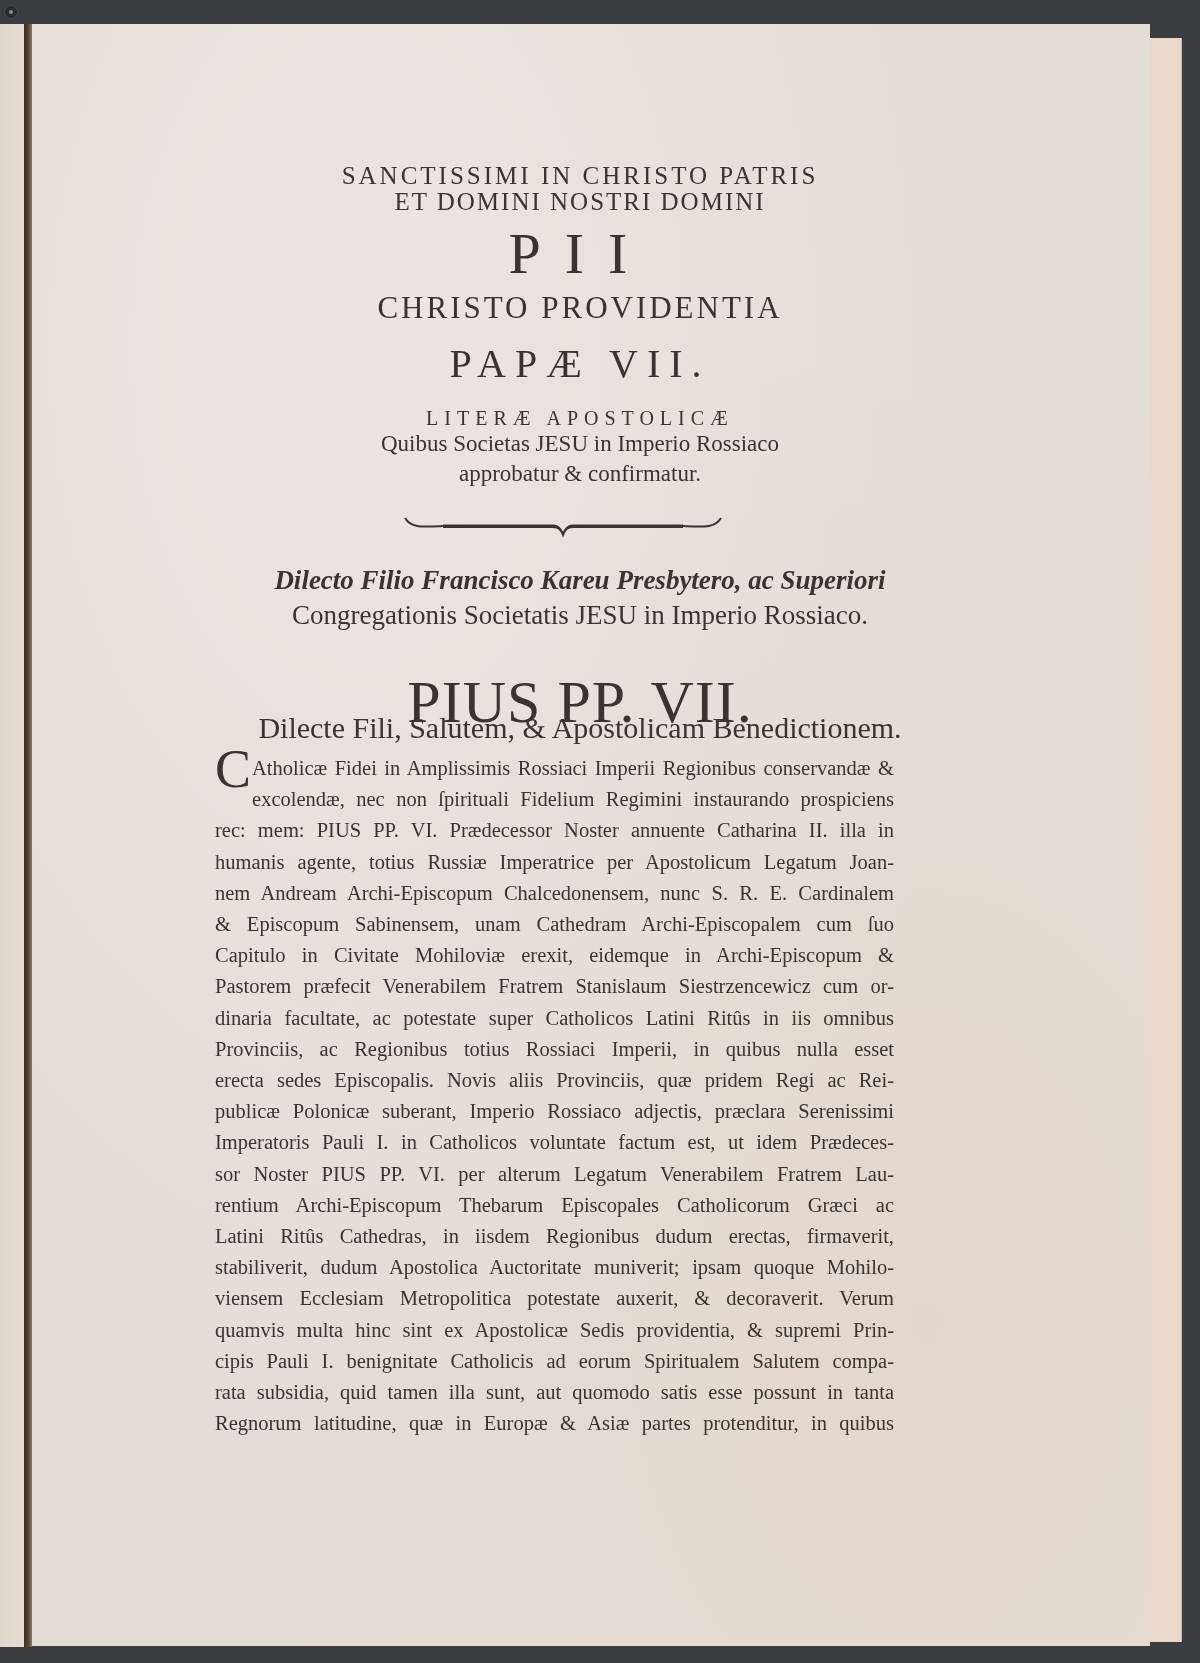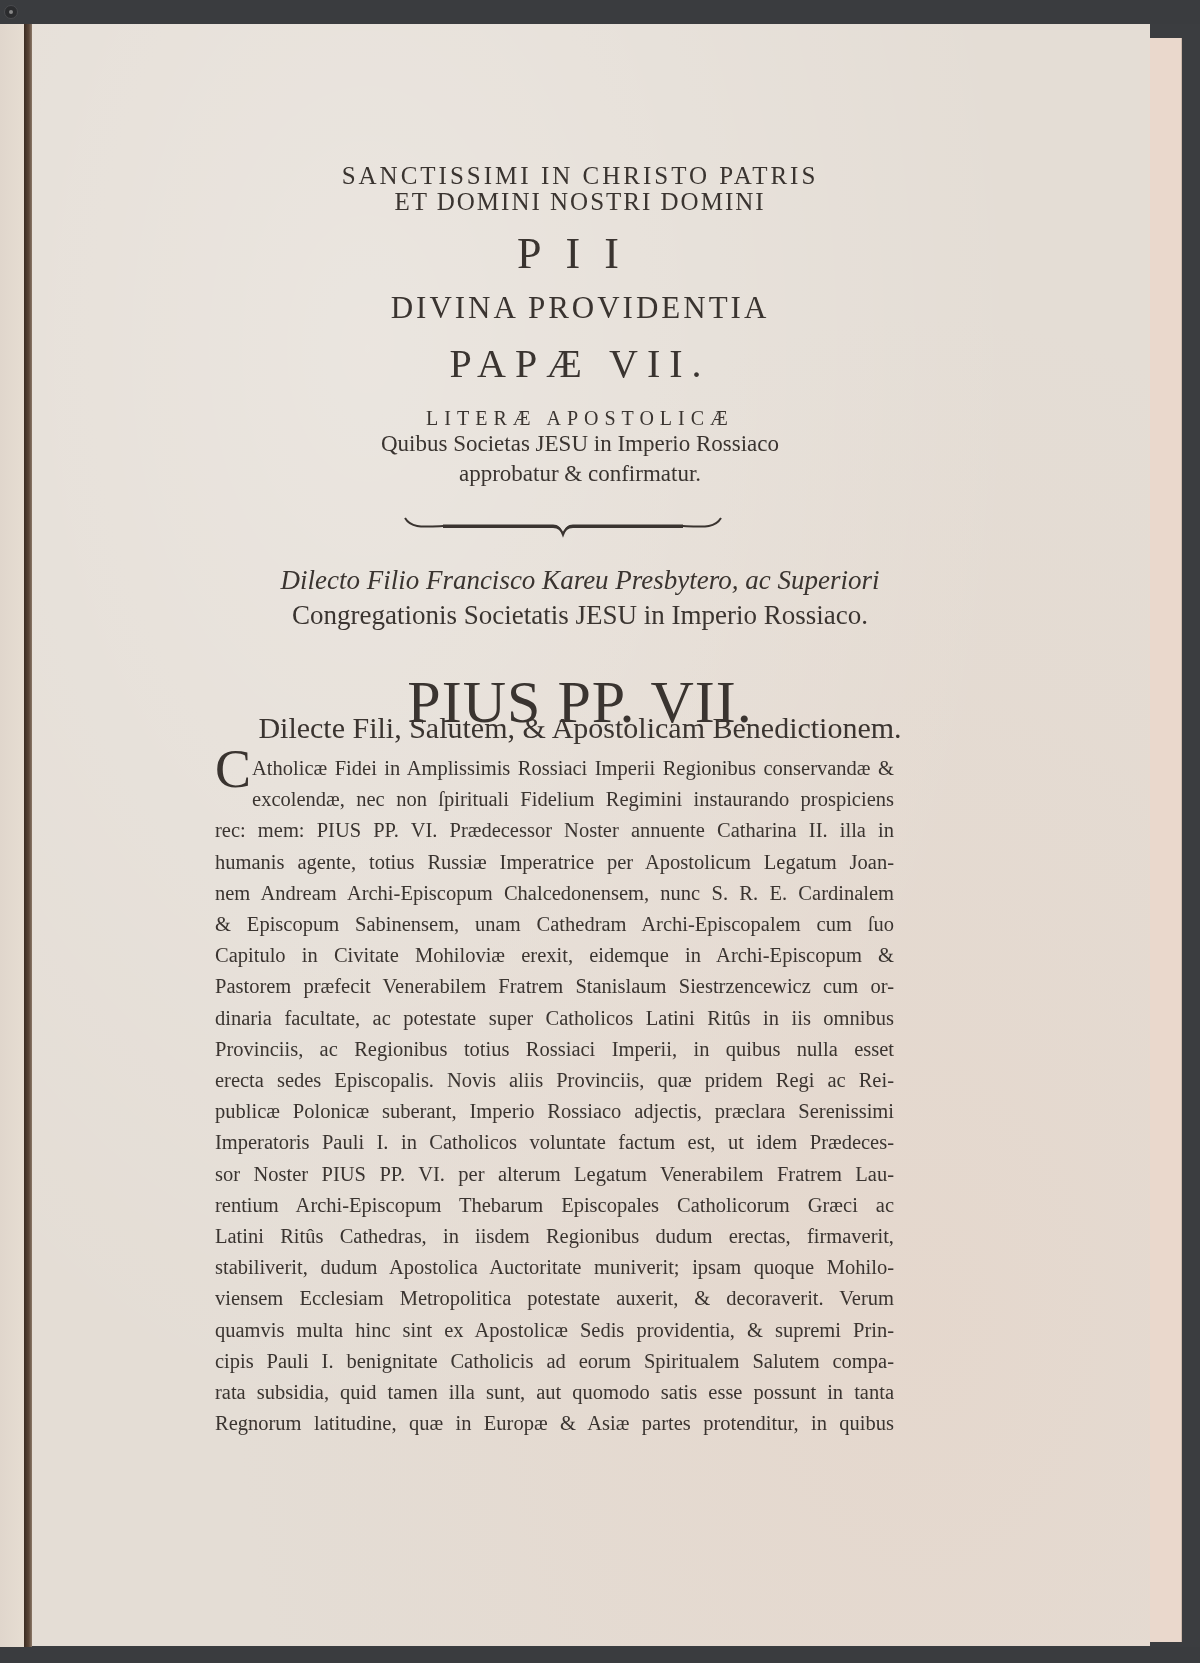--- a/index.html
+++ b/index.html
@@ -28,30 +28,30 @@
     position:absolute; left:1145px; top:38px; width:35px; height:1604px;
     background:#ead8cc; border-left:1px solid #b9a89a; border-right:1px solid #cbb8aa;
   }
   .bottom-strip { position:absolute; left:0; top:1647px; width:1200px; height:16px; background:#3a3c3f; }
 
   .content { position:absolute; left:0; top:0; width:100%; }
   .center { text-align:center; position:absolute; left:200px; width:760px; }
 
   .title1 { top:162px; font-size:25px; letter-spacing:3px; }
   .title2 { top:188px; font-size:25px; letter-spacing:2px; }
-  .title3 { top:222px; font-size:44px; letter-spacing:24px; line-height:64px; }
+  .title3 { top:222px; font-size:58px; letter-spacing:24px; line-height:64px; }
   .title4 { top:290px; font-size:31px; letter-spacing:3px; }
   .title5 { top:340px; font-size:40px; letter-spacing:9px; }
   .title6 { top:407px; font-size:20px; letter-spacing:6px; }
   .sub1 { top:431px; font-size:23px; }
   .sub2 { top:461px; font-size:23px; }
 
   .ornament { position:absolute; left:403px; top:510px; width:320px; height:30px; }
 
-  .addr1 { top:565px; font-size:27px; font-style:italic; }
+  .addr1 { top:565px; font-size:27px; font-style:italic;font-weight:bold; }
   .addr2 { top:600px; font-size:27px; }
   .pius { top:668px; font-size:60px; letter-spacing:1px; }
   .greeting { top:711px; font-size:30px; }
 
   .body-text {
     position:absolute; left:215px; top:753px; width:679px;
     font-size:20.5px; line-height:31.2px; text-align:justify;
   }
   .line { display:block; text-align:justify; text-align-last:justify; white-space:nowrap; }
   .line.first { padding-left:0;font-family:Liberation Serif, serif; }
@@ -66,21 +66,21 @@
 <div class="prev-page"></div>
 <div class="gutter"></div>
 <div class="page-edge"></div>
 <div class="page"></div>
 <div class="bottom-strip"></div>
 
 <div class="content">
   <div class="center title1">SANCTISSIMI IN CHRISTO PATRIS</div>
   <div class="center title2">ET DOMINI NOSTRI DOMINI</div>
   <div class="center title3">PII</div>
-  <div class="center title4">DIVINA PROVIDENTIA</div>
+  <div class="center title4">CHRISTO PROVIDENTIA</div>
   <div class="center title5">PAPÆ VII.</div>
   <div class="center title6">LITERÆ APOSTOLICÆ</div>
   <div class="center sub1">Quibus Societas JESU in Imperio Rossiaco</div>
   <div class="center sub2">approbatur &amp; confirmatur.</div>
 
   <svg class="ornament" viewBox="0 0 320 30">
     <path d="M2,8 C8,18 18,17 40,16 L150,16 C156,16 158,20 160,25 C162,20 164,16 170,16 L280,16 C302,17 312,18 318,8" fill="none" stroke="#3a3430" stroke-width="2"></path>
     <path d="M40,14.5 L150,14.5 C155,14.5 158,18 160,22 C162,18 165,14.5 170,14.5 L280,14.5 L280,18 L170,18 C165,18 162,21 160,25 C158,21 155,18 150,18 L40,18 Z" fill="#3a3430"></path>
   </svg>
 

